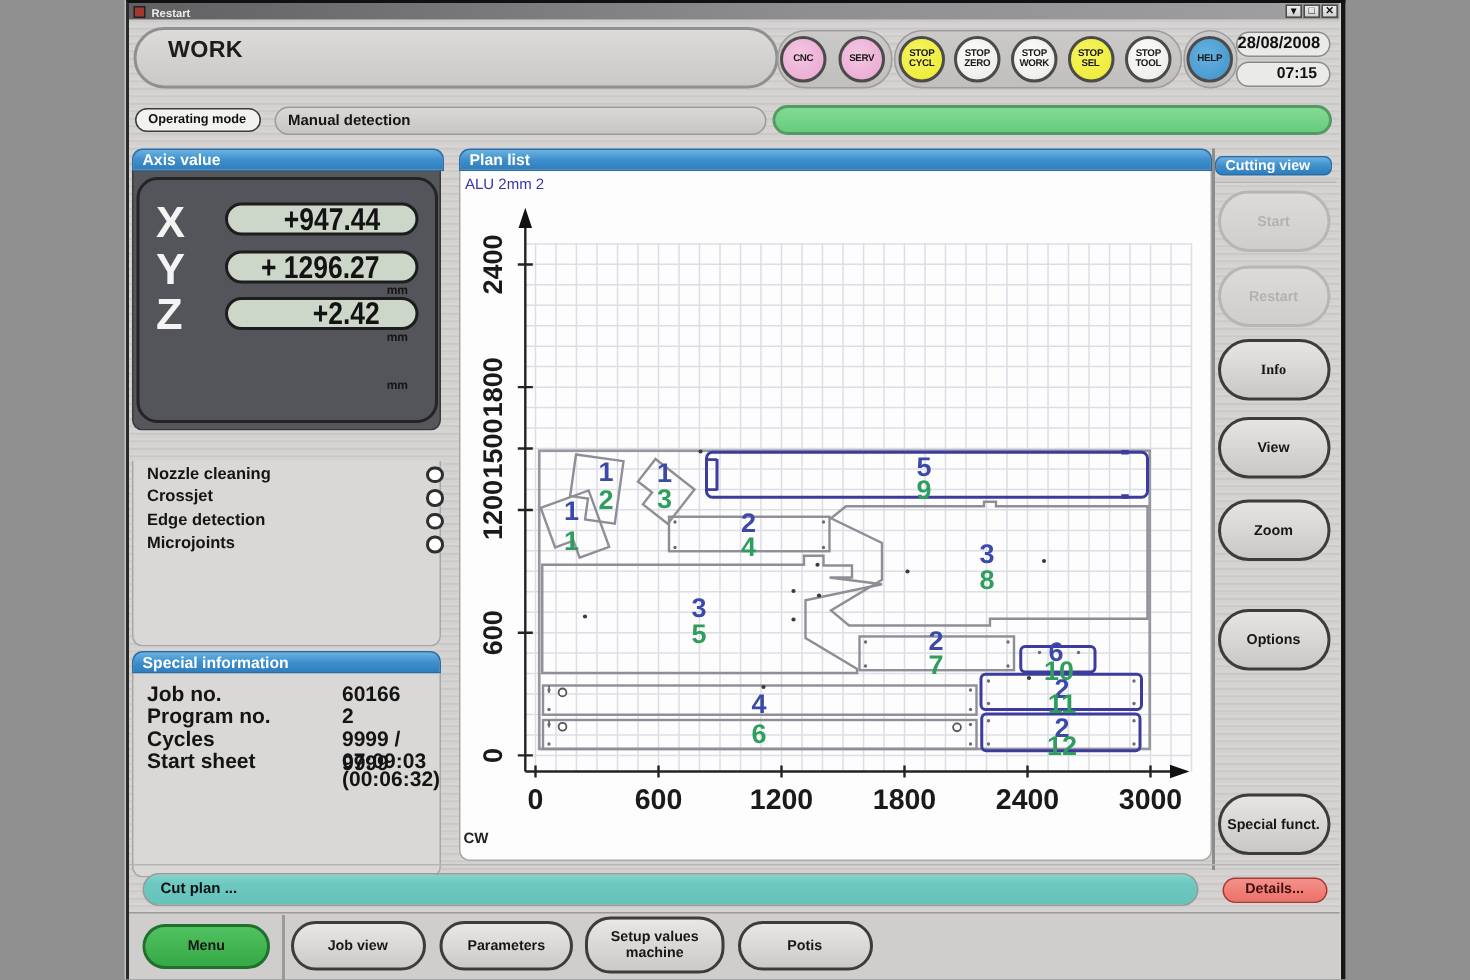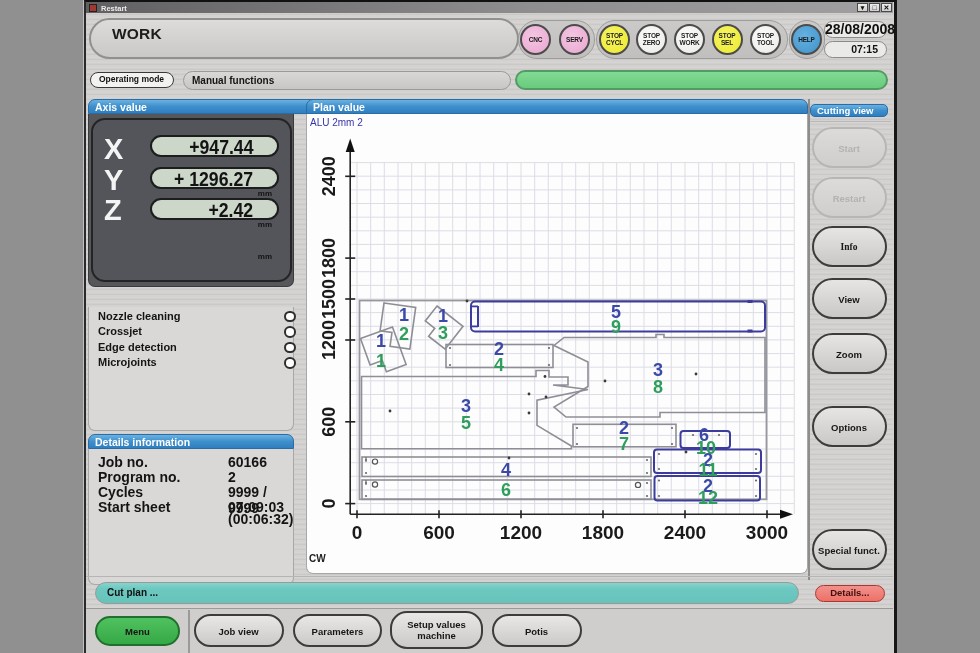--- a/index.html
+++ b/index.html
@@ -13,21 +13,21 @@
 .winbtn{top:2.5px;width:11px;height:9px;background:linear-gradient(180deg,#efefed,#d0d0ce);border:1px solid #4a4a4a;font-size:7px;line-height:8px;text-align:center;color:#111;font-weight:bold;}
 #workbar{left:89px;top:18px;width:430px;height:41px;border-radius:21px;background:linear-gradient(180deg,#dcdbd9,#cac9c7);border:2px solid #909090;}
 #workbar span{position:absolute;left:21px;top:5px;font-size:15.5px;font-weight:bold;color:#1c1c1c;letter-spacing:0.2px;}
 .cgroup{position:absolute;top:20px;height:38.5px;background:linear-gradient(180deg,#cbcac8,#c0bfbd);border-radius:19px;border:1.5px solid #9d9d9b;box-sizing:border-box;}
 .cbtn{border-radius:50%;width:31px;height:31px;border:2.5px solid #4b4b4b;box-sizing:border-box;text-align:center;top:23.5px;}
 .cbtn .t{position:absolute;left:0;right:0;top:50%;transform:translateY(-50%);font-size:6.5px;line-height:7px;font-weight:bold;color:#1a1a1a;letter-spacing:-0.2px;}
 .pink{background:radial-gradient(circle at 42% 38%,#f4c6e2,#e8a6d0);}
 .yellow{background:radial-gradient(circle at 42% 38%,#f7f566,#ebe92a);}
 .white{background:radial-gradient(circle at 42% 38%,#fdfdfb,#e8e8e6);}
 .blue{background:radial-gradient(circle at 42% 38%,#66b2e2,#3f92c8);}
-#datepill{left:824px;top:21px;width:63px;height:17px;border-radius:9px;background:#eaeae8;border:1.5px solid #8a8a8a;font-size:14px;font-weight:bold;color:#111;text-align:left;line-height:14.5px;}
+#datepill{left:824px;top:21px;width:63px;height:17px;border-radius:9px;background:#eaeae8;border:1.5px solid #8a8a8a;font-size:11px;font-weight:bold;color:#111;text-align:left;line-height:14.5px;}
 #timepill{left:824px;top:41px;width:63px;height:17px;border-radius:9px;background:#eaeae8;border:1.5px solid #8a8a8a;font-size:10.5px;font-weight:bold;color:#111;text-align:right;line-height:14.5px;padding-right:8px;}
 #opmode{left:89.5px;top:71.5px;width:84px;height:16px;border-radius:8px;background:#f2f2f0;border:1.5px solid #3a3a3a;font-size:8.5px;font-weight:bold;text-align:center;line-height:13px;color:#111;}
 #manop{left:183px;top:70.5px;width:328px;height:19px;border-radius:9.5px;background:linear-gradient(180deg,#d9d8d6,#c7c6c4);border:1.5px solid #9a9a9a;}
 #manop span{position:absolute;left:8px;top:3.5px;font-size:10px;font-weight:bold;color:#151515;}
 #greenpill{left:515px;top:70px;width:373px;height:19.5px;border-radius:10px;background:linear-gradient(180deg,#82da94,#68cb7d);border:2px solid #559a64;}
 .phead{height:15.5px;background:linear-gradient(180deg,#6ab2e0 0%,#3f8fcc 50%,#2f7fc0 100%);border:1px solid #2a6ca8;border-radius:7px 7px 0 0;}
 .phead span{position:absolute;left:6px;top:1.5px;font-size:10.5px;font-weight:bold;color:#fff;}
 .pbody{background:#d9d8d6;border:1px solid #a8a8a6;border-top:none;border-radius:0 0 7px 7px;}
 #axisbody{left:88px;top:114px;width:206px;height:172.5px;background:#56575b;border:1px solid #3a3a3e;border-top:none;border-radius:0 0 7px 7px;}
 #axisinner{position:absolute;left:2px;top:4px;width:197px;height:160px;border:2.5px solid #242424;border-radius:14px;background:#53555a;}
@@ -89,25 +89,25 @@
   <div class="abs cbtn white" style="left:750px;">
       <span class="t">STOP<br>TOOL</span>
     </div>
   <div class="abs cbtn blue" style="left:791px;">
       <span class="t">HELP</span>
     </div>
   <div class="abs" id="datepill">28/08/2008</div>
   <div class="abs" id="timepill">07:15</div>
   <div class="abs" id="opmode">Operating mode</div>
   <div class="abs" id="manop">
-      <span>Manual functions</span>
+      <span>Manual detection</span>
     </div>
   <div class="abs" id="greenpill"></div>
 
-  <div class="abs phead" style="left:88px;top:98.5px;width:234px;text-align:center;">
+  <div class="abs phead" style="left:88px;top:98.5px;width:208px;text-align:center;">
       <span>Axis value</span>
     </div>
   <div class="abs" id="axisbody">
     <div id="axisinner">
       <div class="axl" style="top:16px;">X</div>
       <div class="axl" style="top:47px;">Y</div>
       <div class="axl" style="top:77px;">Z</div>
       <div class="lcd" style="top:15px;">
           <span class="v">+947.44</span>
           <span class="u">mm</span>
@@ -128,36 +128,36 @@
     <div class="sfitem" style="top:18.5px;">Crossjet</div>
     <div class="sfitem" style="top:34px;">Edge detection</div>
     <div class="sfitem" style="top:49.5px;">Microjoints</div>
     <div class="radio" style="top:4px;"></div>
     <div class="radio" style="top:19.5px;"></div>
     <div class="radio" style="top:35px;"></div>
     <div class="radio" style="top:50.5px;"></div>
   </div>
 
   <div class="abs phead" style="left:88px;top:433.5px;width:206px;">
-      <span>Details information</span>
+      <span>Special information</span>
     </div>
   <div class="abs pbody" style="left:88px;top:449px;width:206px;height:136px;">
     <div class="pirow" style="left:9px;top:5px;">Job no.</div>
     <div class="pirow" style="left:139px;top:5px;">60166</div>
     <div class="pirow" style="left:9px;top:20px;">Program no.</div>
     <div class="pirow" style="left:139px;top:20px;">2</div>
     <div class="pirow" style="left:9px;top:35px;">Cycles</div>
     <div class="pirow" style="left:139px;top:35px;">9999 / 9999</div>
     <div class="pirow" style="left:9px;top:50px;">Start sheet</div>
     <div class="pirow" style="left:139px;top:50px;">07:09:03</div>
     <div class="pirow" style="left:139px;top:62px;">(00:06:32)</div>
   </div>
 
   <div class="abs phead" style="left:306px;top:98.5px;width:502px;">
-      <span>Plan value</span>
+      <span>Plan list</span>
     </div>
   <div class="abs" id="planbody"></div>
   <svg class="abs" id="plot" style="left:307px;top:115px;" width="500" height="458" viewBox="0 0 500 458">
 <g stroke="#dcdde6" stroke-width="1">
 <line x1="43.2" y1="388.6" x2="487" y2="388.6"></line>
 <line x1="43.2" y1="375.0" x2="487" y2="375.0"></line>
 <line x1="43.2" y1="361.3" x2="487" y2="361.3"></line>
 <line x1="43.2" y1="347.7" x2="487" y2="347.7"></line>
 <line x1="43.2" y1="334.0" x2="487" y2="334.0"></line>
 <line x1="43.2" y1="320.4" x2="487" y2="320.4"></line>

